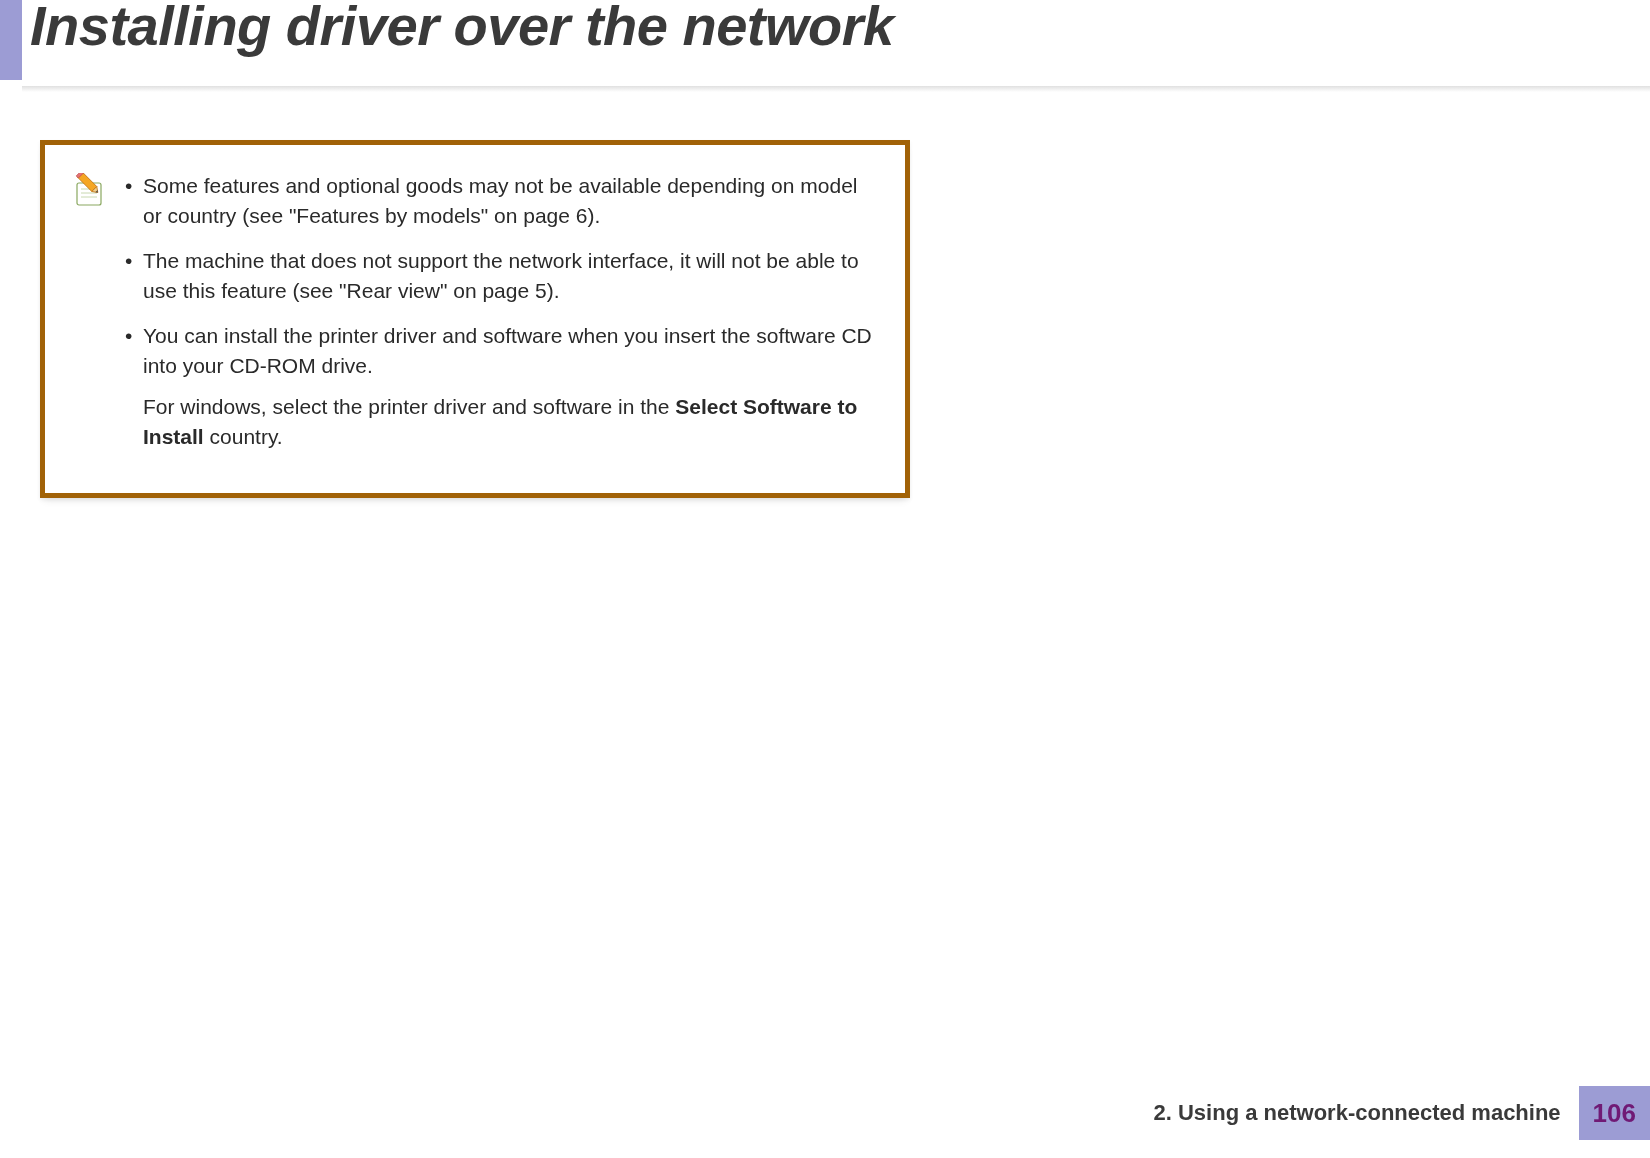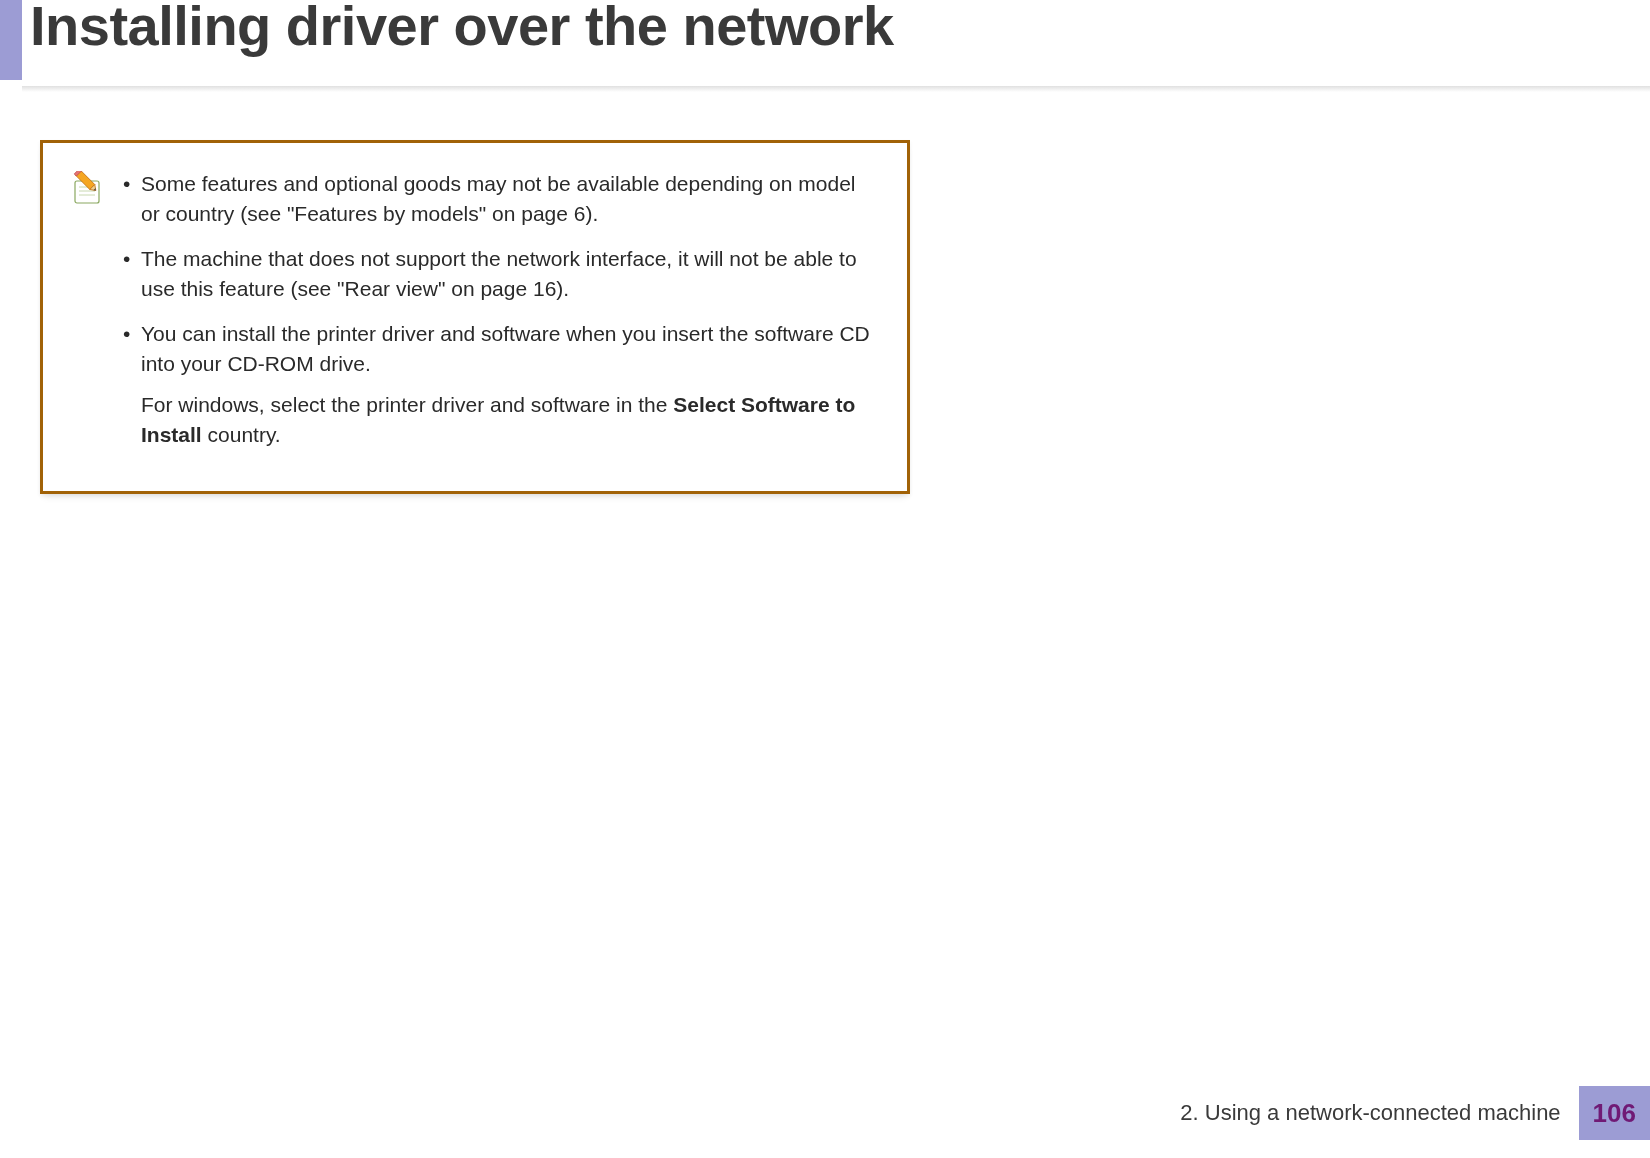--- a/index.html
+++ b/index.html
@@ -12,20 +12,21 @@
       background: #ffffff;
       width: 1650px;
       height: 1158px;
       position: relative;
       overflow: hidden;
     }
     .header-bar {
       display: flex;
       align-items: flex-start;
       position: relative;
+      font-style: italic;
     }
     .header-accent {
       width: 22px;
       height: 80px;
       background: #9c9cd4;
       flex-shrink: 0;
     }
     .page-title {
       font-size: 56px;
       font-weight: 700;
@@ -43,21 +44,21 @@
       height: 6px;
       background: linear-gradient(to bottom, #e0e0e0, #ffffff);
     }
     .content-area {
       margin-top: 60px;
       margin-left: 40px;
       width: 870px;
     }
     .note-box {
       background: #ffffff;
-      border: 3px solid #a16207;
+      border: 5px solid #a16207;
       box-shadow: 0 2px 4px rgba(0,0,0,0.06), 0 6px 8px -4px rgba(0,0,0,0.1);
       padding: 26px 30px 32px 26px;
       display: flex;
       align-items: flex-start;
     }
     .note-icon {
       width: 36px;
       height: 36px;
       flex-shrink: 0;
       margin-right: 14px;
@@ -95,21 +96,21 @@
     }
     .footer {
       position: absolute;
       bottom: 18px;
       right: 0;
       display: flex;
       align-items: stretch;
     }
     .footer-chapter {
       font-size: 22px;
-      font-weight: 400;
+      font-weight: 700;
       color: #3a3a3a;
       padding: 14px 18px;
       display: flex;
       align-items: center;
       text-align: center;
     }
     .footer-page {
       background: #9c9cd4;
       color: #701a75;
       font-size: 26px;
@@ -145,21 +146,21 @@
           <rect x="14" y="-4" width="7" height="3" fill="#e57373" stroke="#c05050" stroke-width="0.8"></rect>
         </g>
       </svg>
     </div>
     <div class="note-content">
       <ul>
         <li>
           <span>Some features and optional goods may not be available depending on model or country (see "Features by models" on page 6).</span>
         </li>
         <li>
-          <span>The machine that does not support the network interface, it will not be able to use this feature (see "Rear view" on page 16).</span>
+          <span>The machine that does not support the network interface, it will not be able to use this feature (see "Rear view" on page 5).</span>
         </li>
         <li>
           <span>You can install the printer driver and software when you insert the software CD into your CD-ROM drive.</span>
           <div class="sub-paragraph">
             <span>For windows, select the printer driver and software in the </span><span class="bold">Select Software to Install</span><span> country.</span>
           </div>
         </li>
       </ul>
     </div>
   </div>

